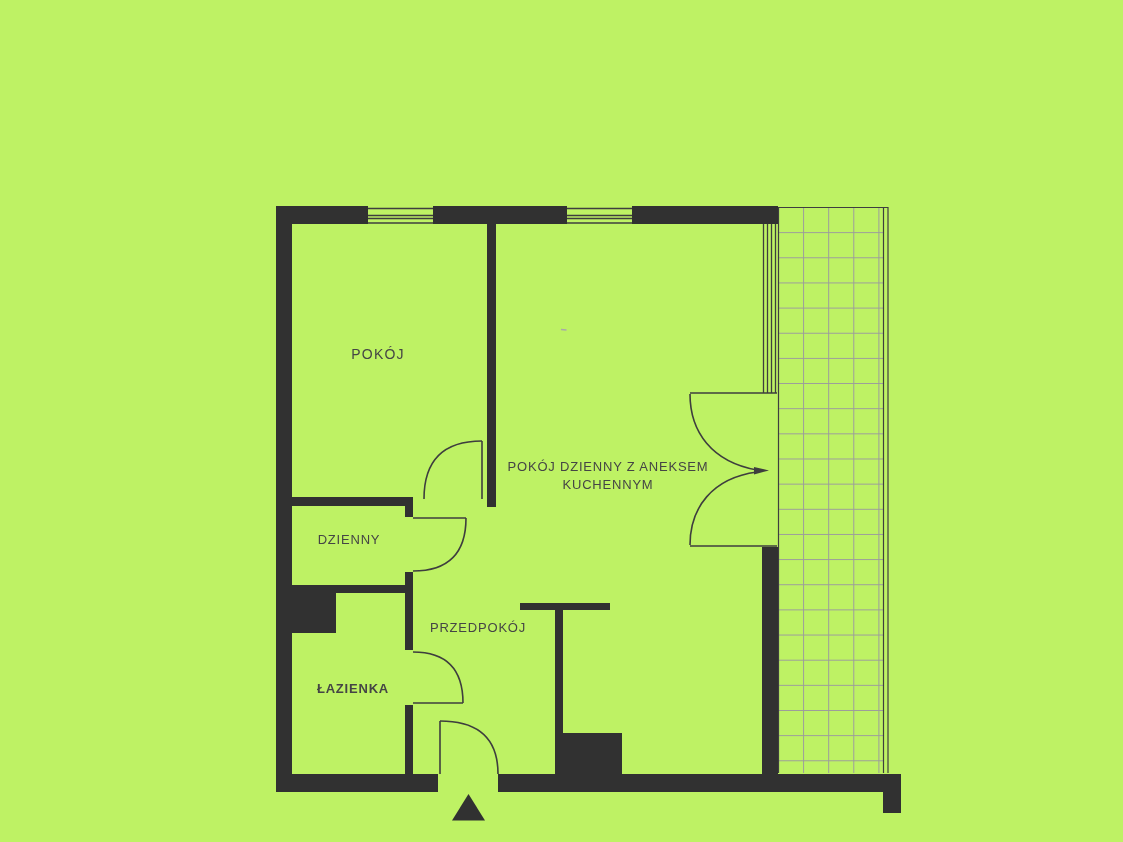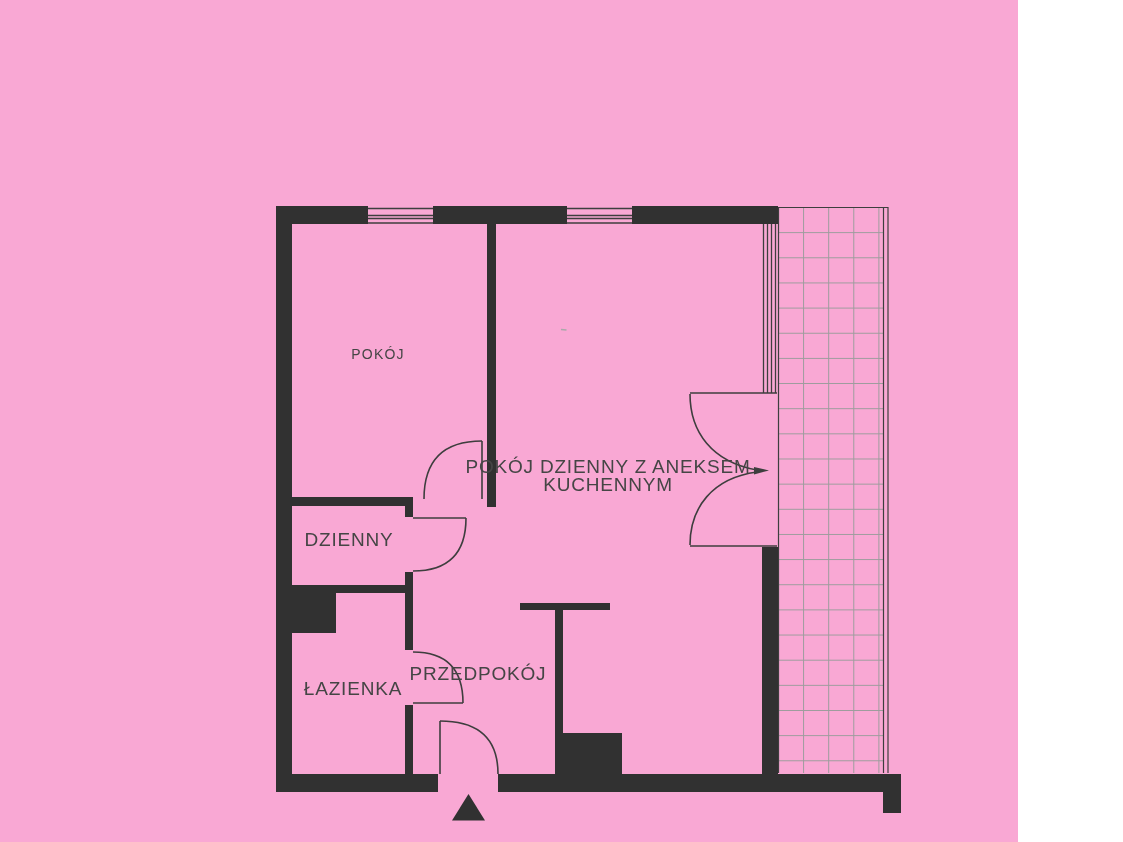--- a/index.html
+++ b/index.html
@@ -3,35 +3,35 @@
 <meta charset="utf-8">
 <style>
   html, body {
     margin: 0;
     padding: 0;
     background: #ffffff;
     font-family: "Liberation Sans", "DejaVu Sans", sans-serif;
   }
   #stage {
     position: relative;
-    width: 1018px;
+    width: 1123px;
     height: 842px;
-    background: #f9a8d4;
+    background: #bef264;
     overflow: hidden;
   }
   #plan-svg {
     position: absolute;
     left: 0;
     top: 0;
   }
   .room-label {
     position: absolute;
     transform: translate(-50%, -50%);
     color: #454545;
-    font-size: 19px;
+    font-size: 13px;
     letter-spacing: 0.8px;
     white-space: nowrap;
     text-align: center;
     line-height: 18px;
     user-select: none;
   }
   .room-label.big {
     font-size: 14px;
     letter-spacing: 1.2px;
   }
@@ -155,17 +155,17 @@
 
   <div class="room-label big" style="left:378px; top:354px;">POKÓJ</div>
 
   <div class="room-label" style="left:608px; top:476px;">
     <div>POKÓJ DZIENNY Z ANEKSEM</div>
     <div>KUCHENNYM</div>
   </div>
 
   <div class="room-label" style="left:349px; top:540px;">DZIENNY</div>
 
-  <div class="room-label" style="left:478px; top:628px;margin-top:46px;">PRZEDPOKÓJ</div>
+  <div class="room-label" style="left:478px; top:628px;">PRZEDPOKÓJ</div>
 
-  <div class="room-label" style="left:353px; top:689px;">ŁAZIENKA</div>
+  <div class="room-label" style="left:353px; top:689px;font-weight:bold;">ŁAZIENKA</div>
 
 </div>
 
 </body></html>

